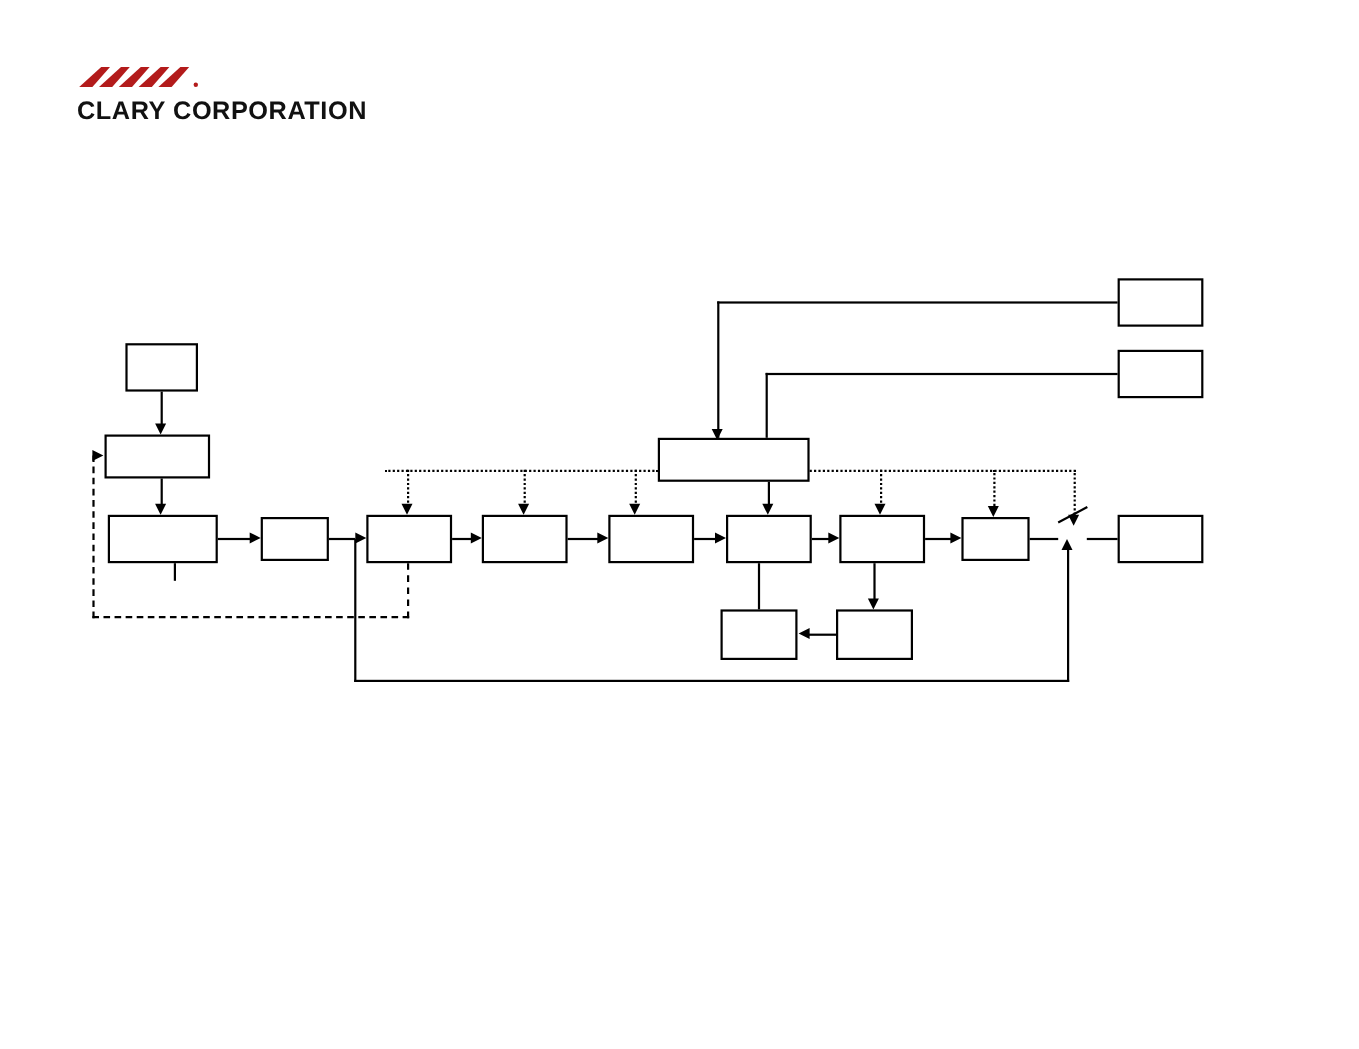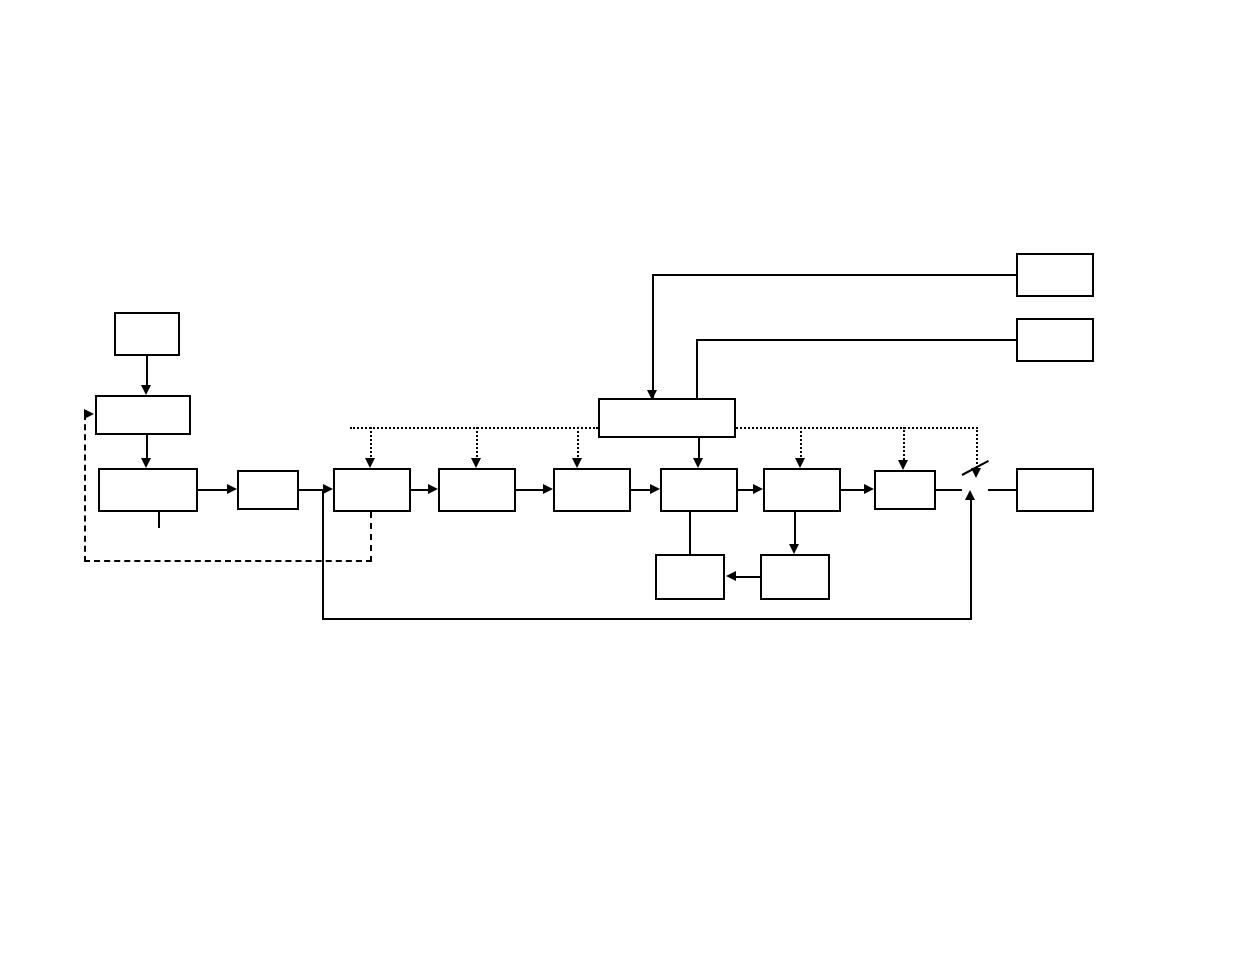--- a/index.html
+++ b/index.html
@@ -105,20 +105,35 @@
     position: absolute;
     width: 2px;
     background: #000;
   }
 </style>
 </head>
 <body>
 
 <div class="page">
 
+  <div class="logo">
+    <div class="logo-mark">
+      <svg width="140" height="30" viewBox="0 0 140 30">
+        <g fill="#b31b1b">
+          <path d="M2 24 L22 6 L30 6 L14 24 Z"></path>
+          <path d="M20 24 L40 6 L48 6 L32 24 Z"></path>
+          <path d="M38 24 L58 6 L66 6 L50 24 Z"></path>
+          <path d="M56 24 L76 6 L84 6 L68 24 Z"></path>
+          <path d="M74 24 L94 6 L102 6 L86 24 Z"></path>
+        </g>
+        <circle cx="108" cy="22" r="2" fill="#b31b1b"></circle>
+      </svg>
+    </div>
+    <div class="logo-text">CLARY CORPORATION</div>
+  </div>
 
   <div class="box" style="left:114px; top:312px; width:66px; height:44px;"></div>
 
   <div class="box" style="left:95px; top:395px; width:96px; height:40px;"></div>
 
   <div class="box" style="left:98px; top:468px; width:100px; height:44px;"></div>
 
   <div class="node-v" style="left:158px; top:512px; height:16px;"></div>
 
   <div class="box" style="left:237px; top:470px; width:62px; height:40px;"></div>

